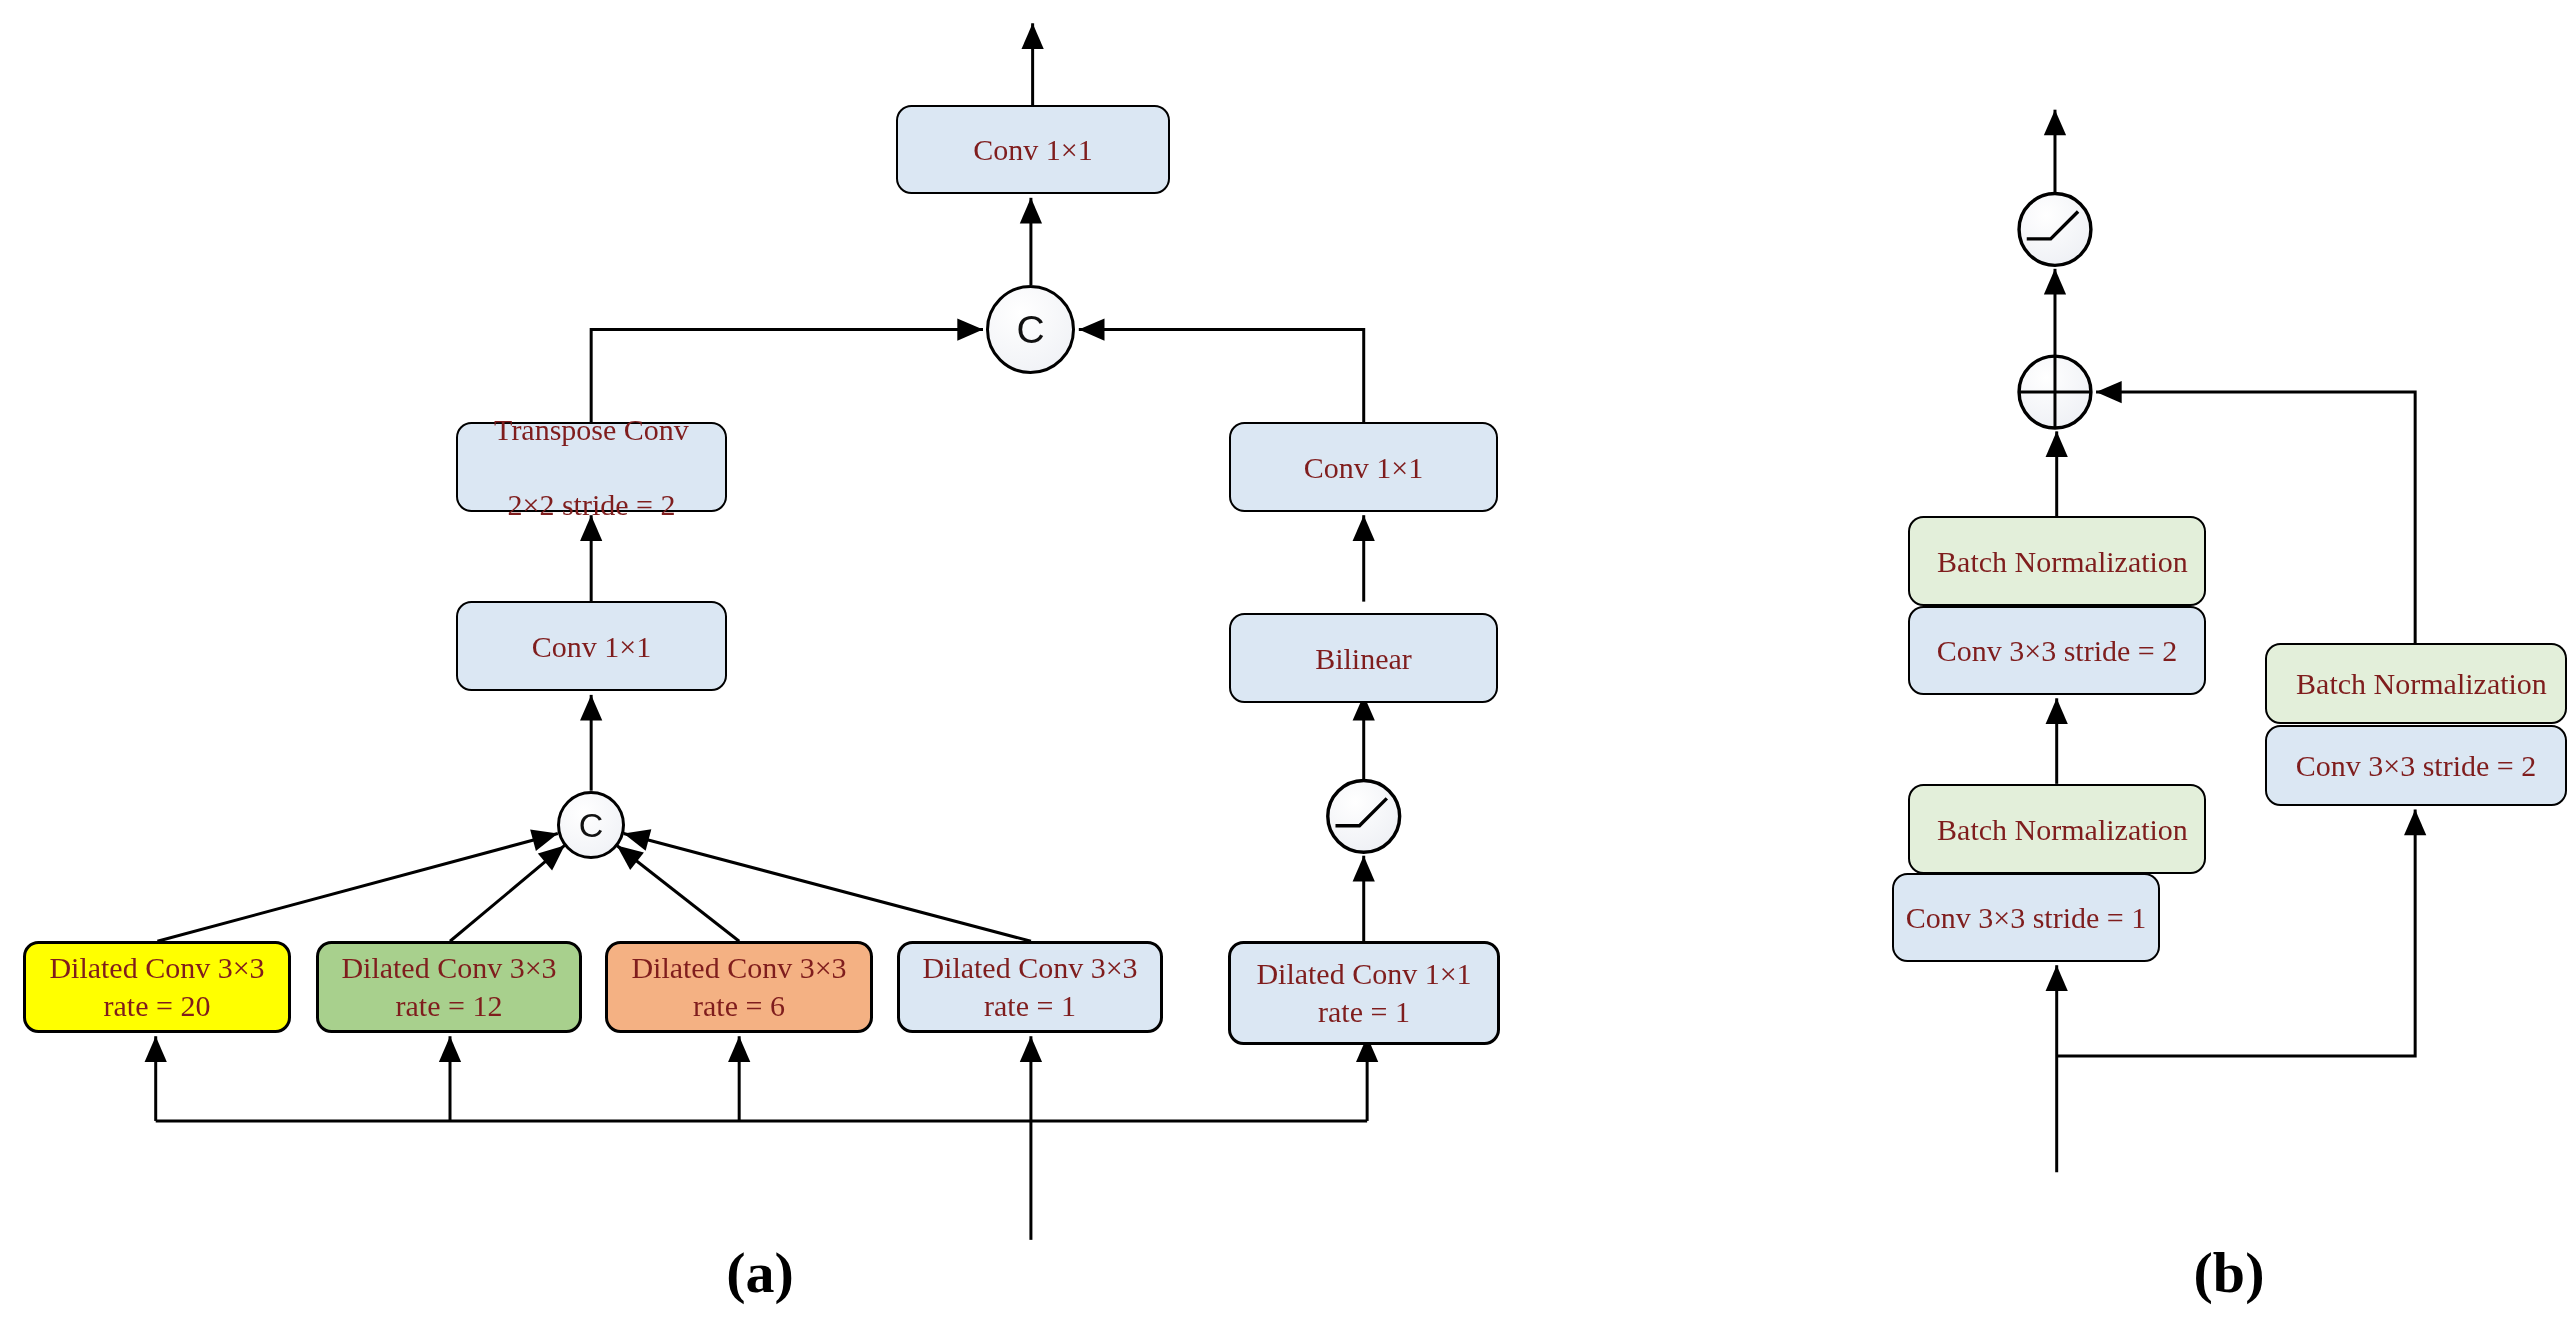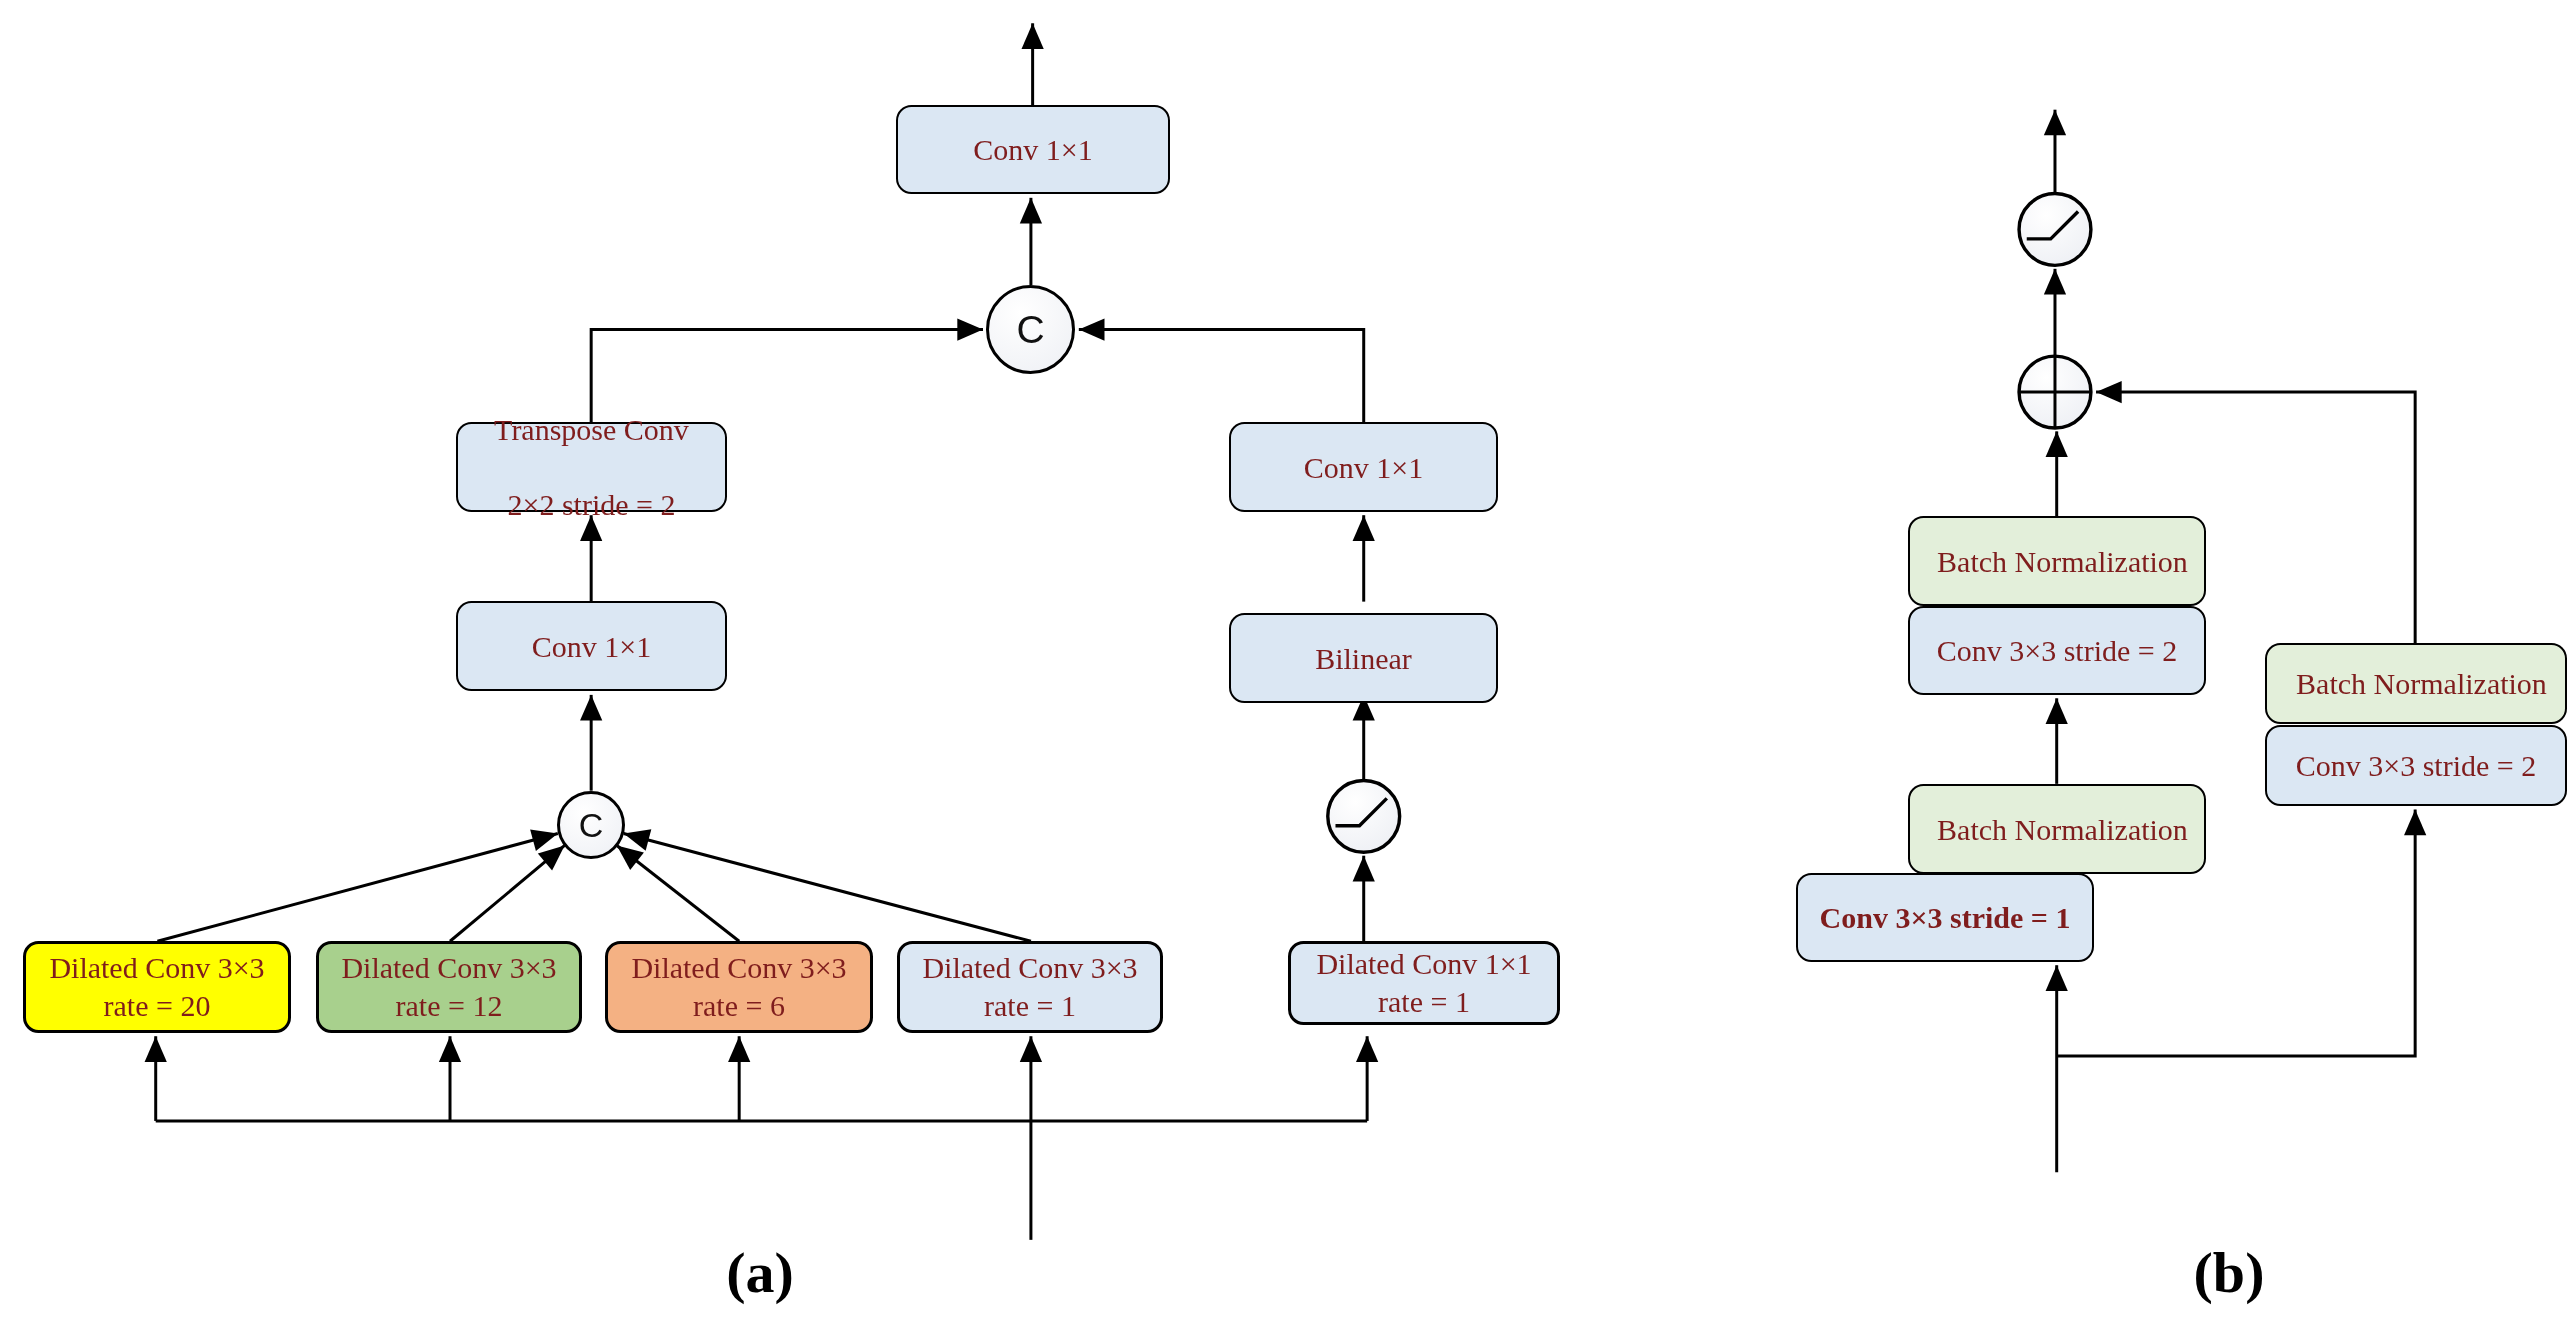--- a/index.html
+++ b/index.html
@@ -126,40 +126,40 @@
   <div class="node orange" style="left:605px;top:941px;width:268px;height:92px;line-height:38px;">
     <span>Dilated Conv 3×3</span>
     <span>rate = 6</span>
   </div>
 
   <div class="node bluethick" style="left:897px;top:941px;width:266px;height:92px;line-height:38px;">
     <span>Dilated Conv 3×3</span>
     <span>rate = 1</span>
   </div>
 
-  <div class="node bluethick" style="left:1288px;top:941px;width:272px;height:84px;line-height:38px;">
+  <div class="node bluethick" style="left:1228px;top:941px;width:272px;height:104px;line-height:38px;">
     <span>Dilated Conv 1×1</span>
     <span>rate = 1</span>
   </div>
 
   <div class="caption" style="left:760px;top:1239px;">(a)</div>
 
   <div class="node greenlight" style="left:1908px;top:516px;width:298px;height:90px;">
     <span>Batch Normalization</span>
   </div>
 
   <div class="node blue" style="left:1908px;top:606px;width:298px;height:89px;">
     <span>Conv 3×3 stride = 2</span>
   </div>
 
   <div class="node greenlight" style="left:1908px;top:784px;width:298px;height:90px;">
     <span>Batch Normalization</span>
   </div>
 
-  <div class="node blue" style="left:1796px;top:873px;width:298px;height:89px;font-weight:bold;">
+  <div class="node blue" style="left:1892px;top:873px;width:268px;height:89px;">
     <span>Conv 3×3 stride = 1</span>
   </div>
 
   <div class="node greenlight" style="left:2265px;top:643px;width:302px;height:81px;">
     <span>Batch Normalization</span>
   </div>
 
   <div class="node blue" style="left:2265px;top:725px;width:302px;height:81px;">
     <span>Conv 3×3 stride = 2</span>
   </div>

